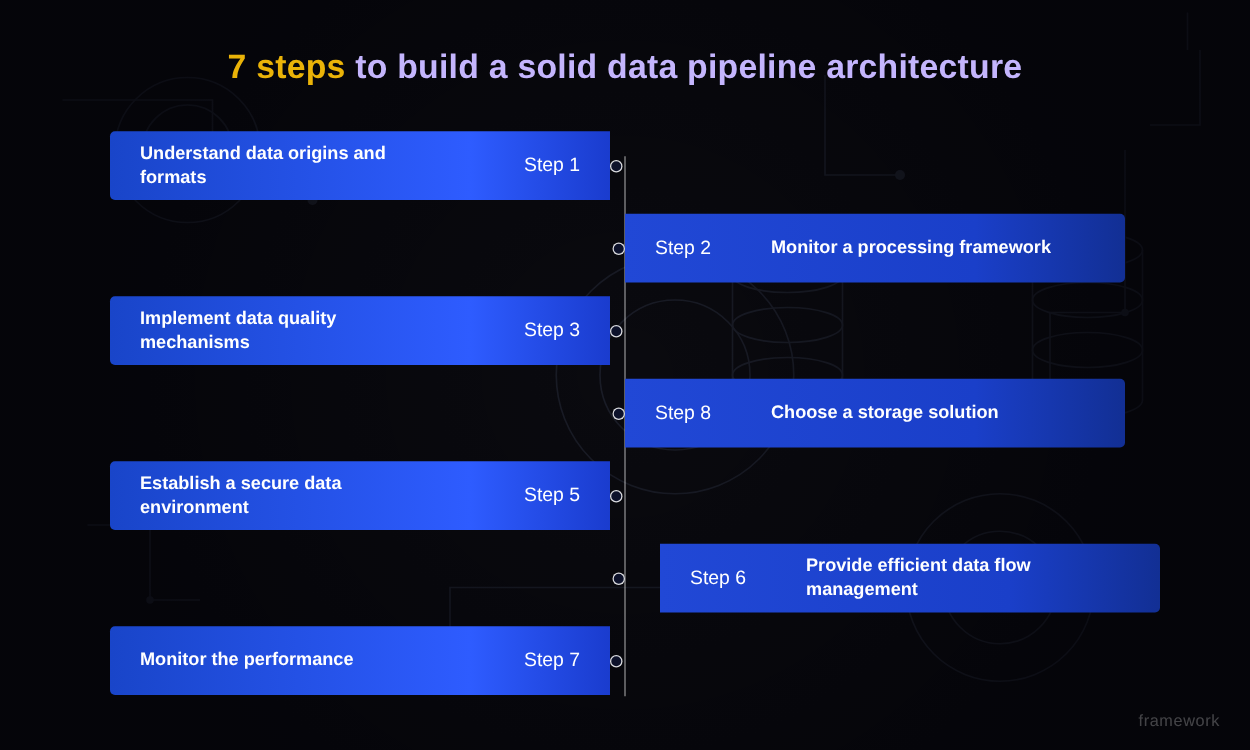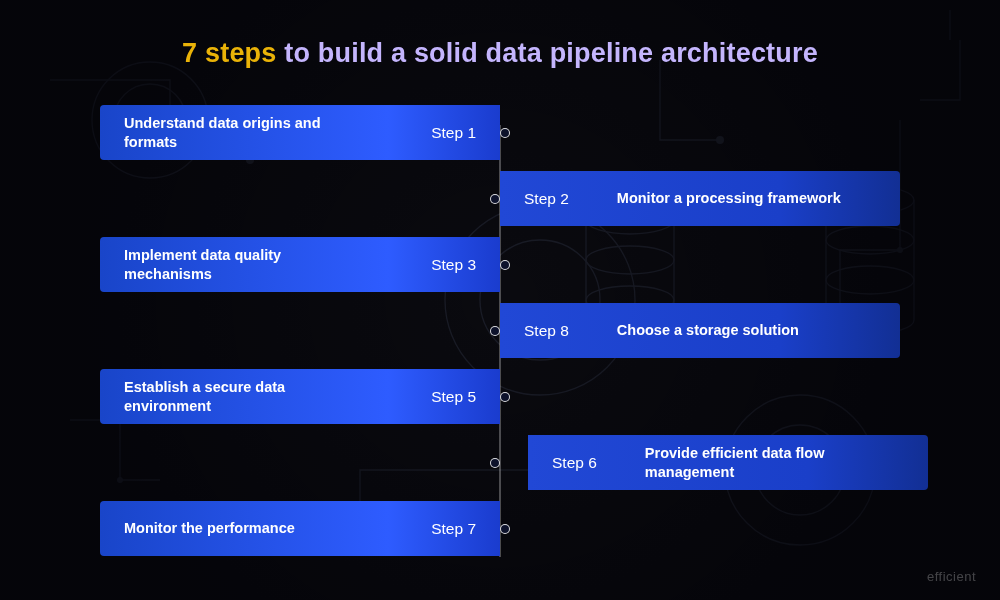--- a/index.html
+++ b/index.html
@@ -51,21 +51,21 @@
   .steps {
     position: absolute;
     top: 105px;
     left: 0; right: 0;
   }
 
   .row {
     position: absolute;
     height: 55px;
   }
-  .row.left  { right: 500px; }
+  .row.left  { right: 512px; }
   .row.right { left: 500px; }
 
   .bar {
     position: relative;
     display: flex;
     align-items: center;
     height: 55px;
     width: 400px;
     padding: 8px 24px;
     box-shadow: 0 0 0 0 rgba(0,0,0,0);
@@ -213,14 +213,14 @@
       </div>
       <div class="row left" style="top: 396px;">
         <div class="bar">
           <div class="desc">Monitor the performance</div>
           <div class="step-label">Step 7</div>
         </div>
         <div class="dot"></div>
       </div>
     </div>
 
-  <div class="watermark">efficient</div>
+  <div class="watermark">framework</div>
 </div>
 
 </body></html>

